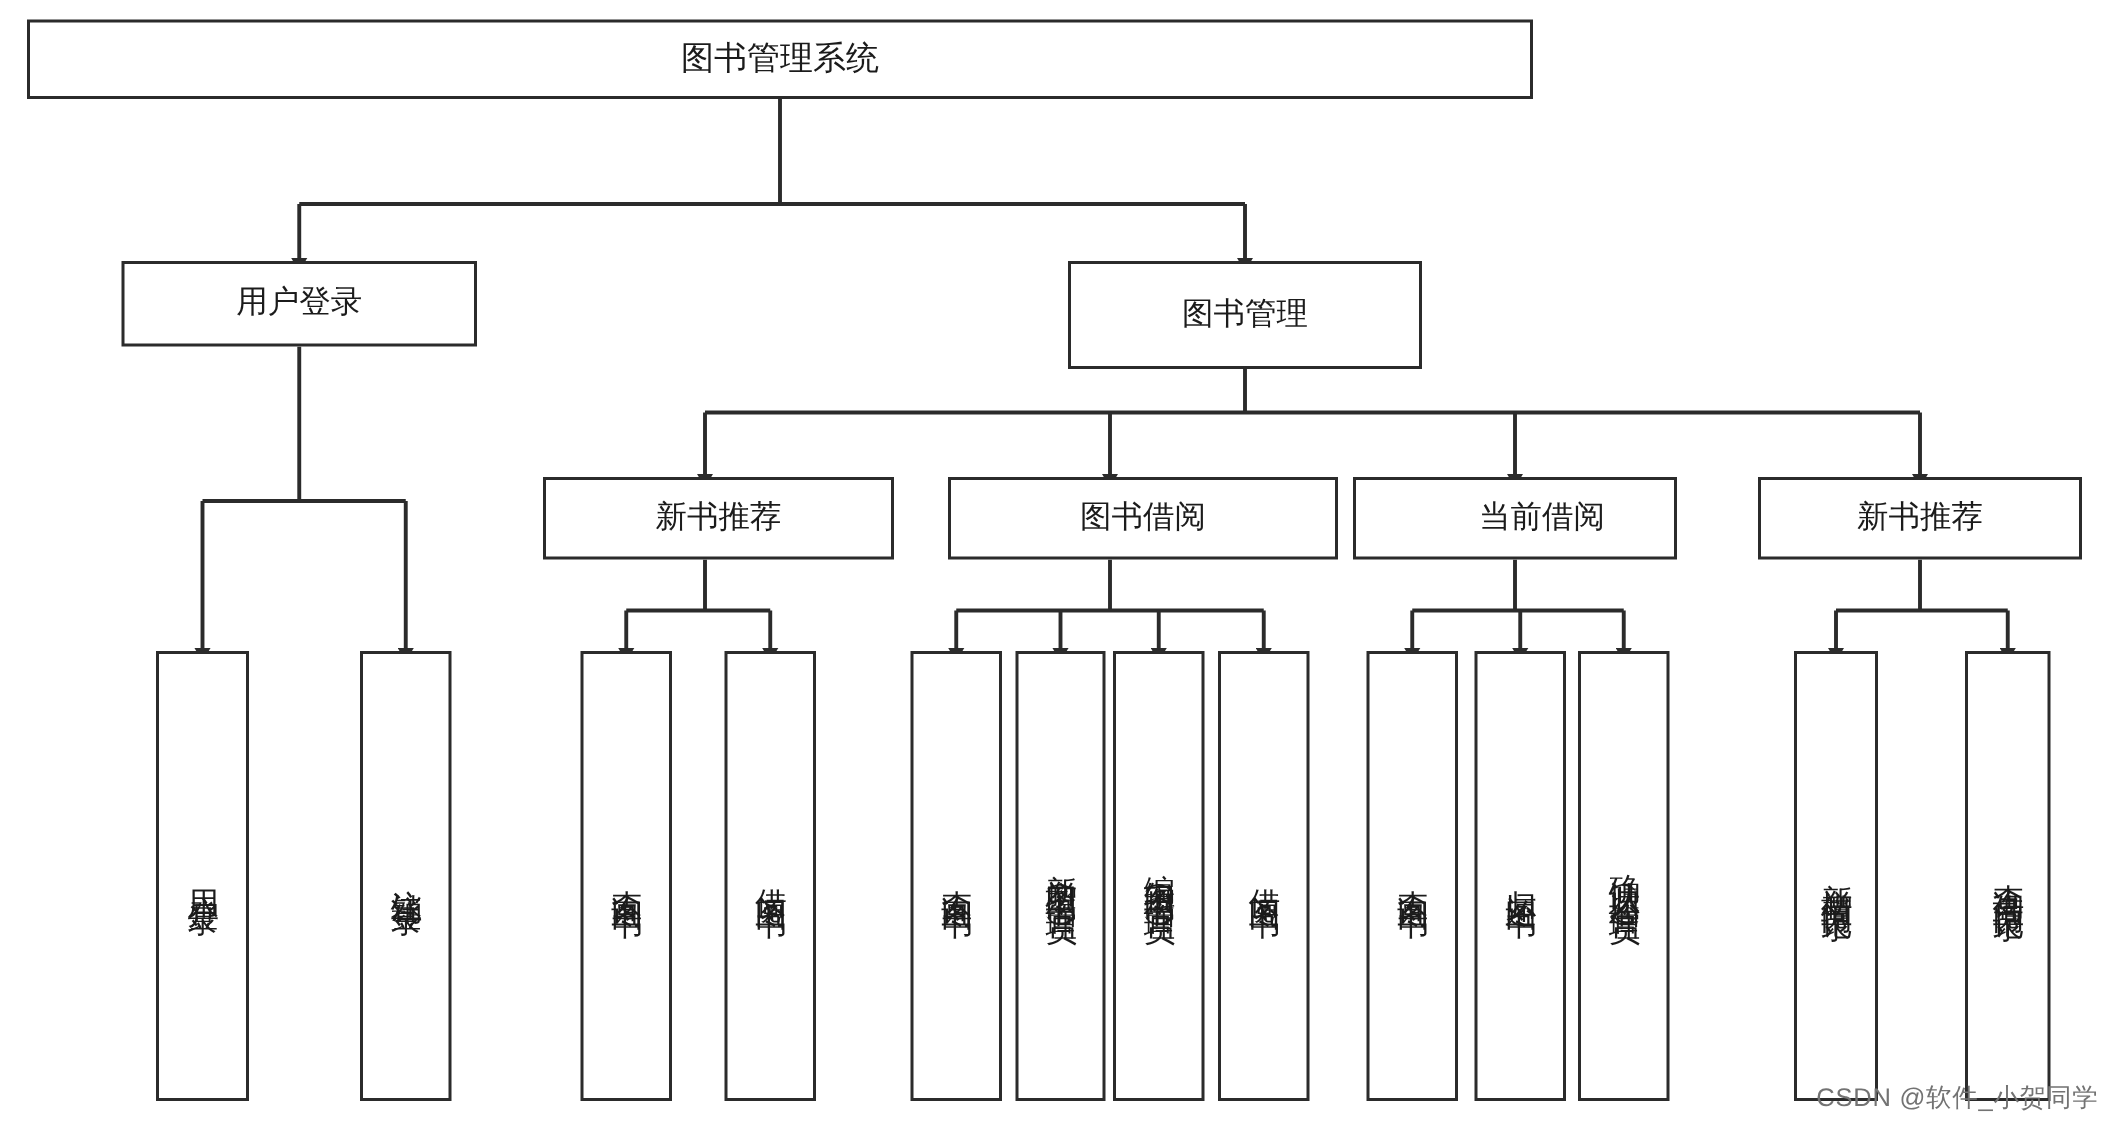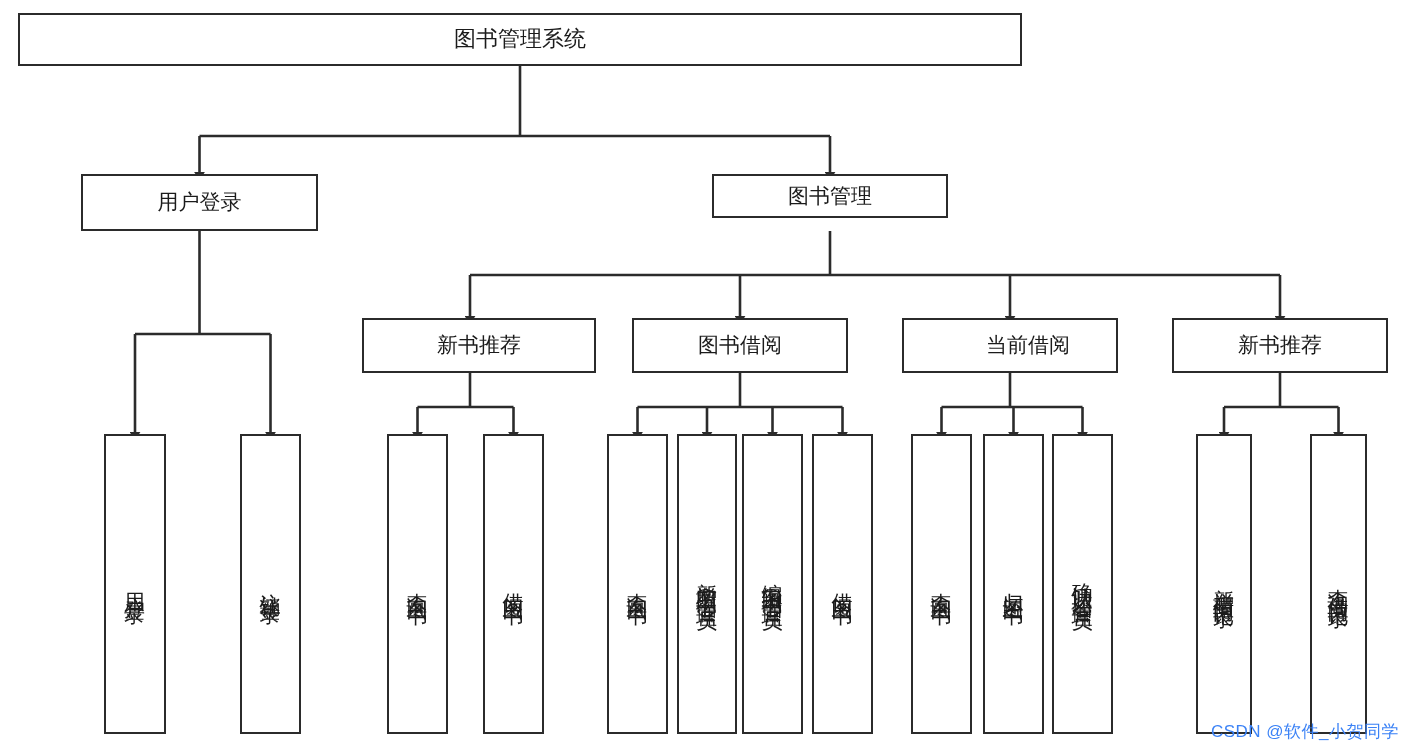--- a/index.html
+++ b/index.html
@@ -54,21 +54,21 @@
     font-size: 21px;
     letter-spacing: 4px;
     line-height: 1;
     max-height: 100%;
   }
   .watermark {
     position: absolute;
     right: 6px;
     bottom: 4px;
     font-size: 17px;
-    color: #3b82f6;
+    color: #737373;
     letter-spacing: 0.5px;
     z-index: 3;
     white-space: nowrap;
   }
 </style>
 </head>
 <body>
 
 <div id="canvas">
   <svg id="edges" viewBox="0 0 1405 747" xmlns="http://www.w3.org/2000/svg">
@@ -114,27 +114,27 @@
       </g>
   </svg>
 
   <div id="nodes-layer">
       <div class="node node-root" style="left: 18px; top: 13px; width: 1004px; height: 53px;">
         <span class="lbl">图书管理系统</span>
       </div>
       <div class="node node-l1" style="left: 81px; top: 174px; width: 237px; height: 57px;">
         <span class="lbl">用户登录</span>
       </div>
-      <div class="node node-l1" style="left: 712px; top: 174px; width: 236px; height: 44px;">
+      <div class="node node-l1" style="left: 712px; top: 174px; width: 236px; height: 72px;">
         <span class="lbl">图书管理</span>
       </div>
       <div class="node node-l2" style="left: 362px; top: 318px; width: 234px; height: 55px;">
         <span class="lbl">新书推荐</span>
       </div>
-      <div class="node node-l2" style="left: 632px; top: 318px; width: 216px; height: 55px;">
+      <div class="node node-l2" style="left: 632px; top: 318px; width: 260px; height: 55px;">
         <span class="lbl">图书借阅</span>
       </div>
       <div class="node node-l2" style="left: 902px; top: 318px; width: 216px; height: 55px; padding-left: 36px;">
         <span class="lbl">当前借阅</span>
       </div>
       <div class="node node-l2" style="left: 1172px; top: 318px; width: 216px; height: 55px;">
         <span class="lbl">新书推荐</span>
       </div>
       <div class="node node-leaf" style="left: 104px; top: 434px; width: 62px; height: 300px;">
         <span class="lbl">用户登录</span>

